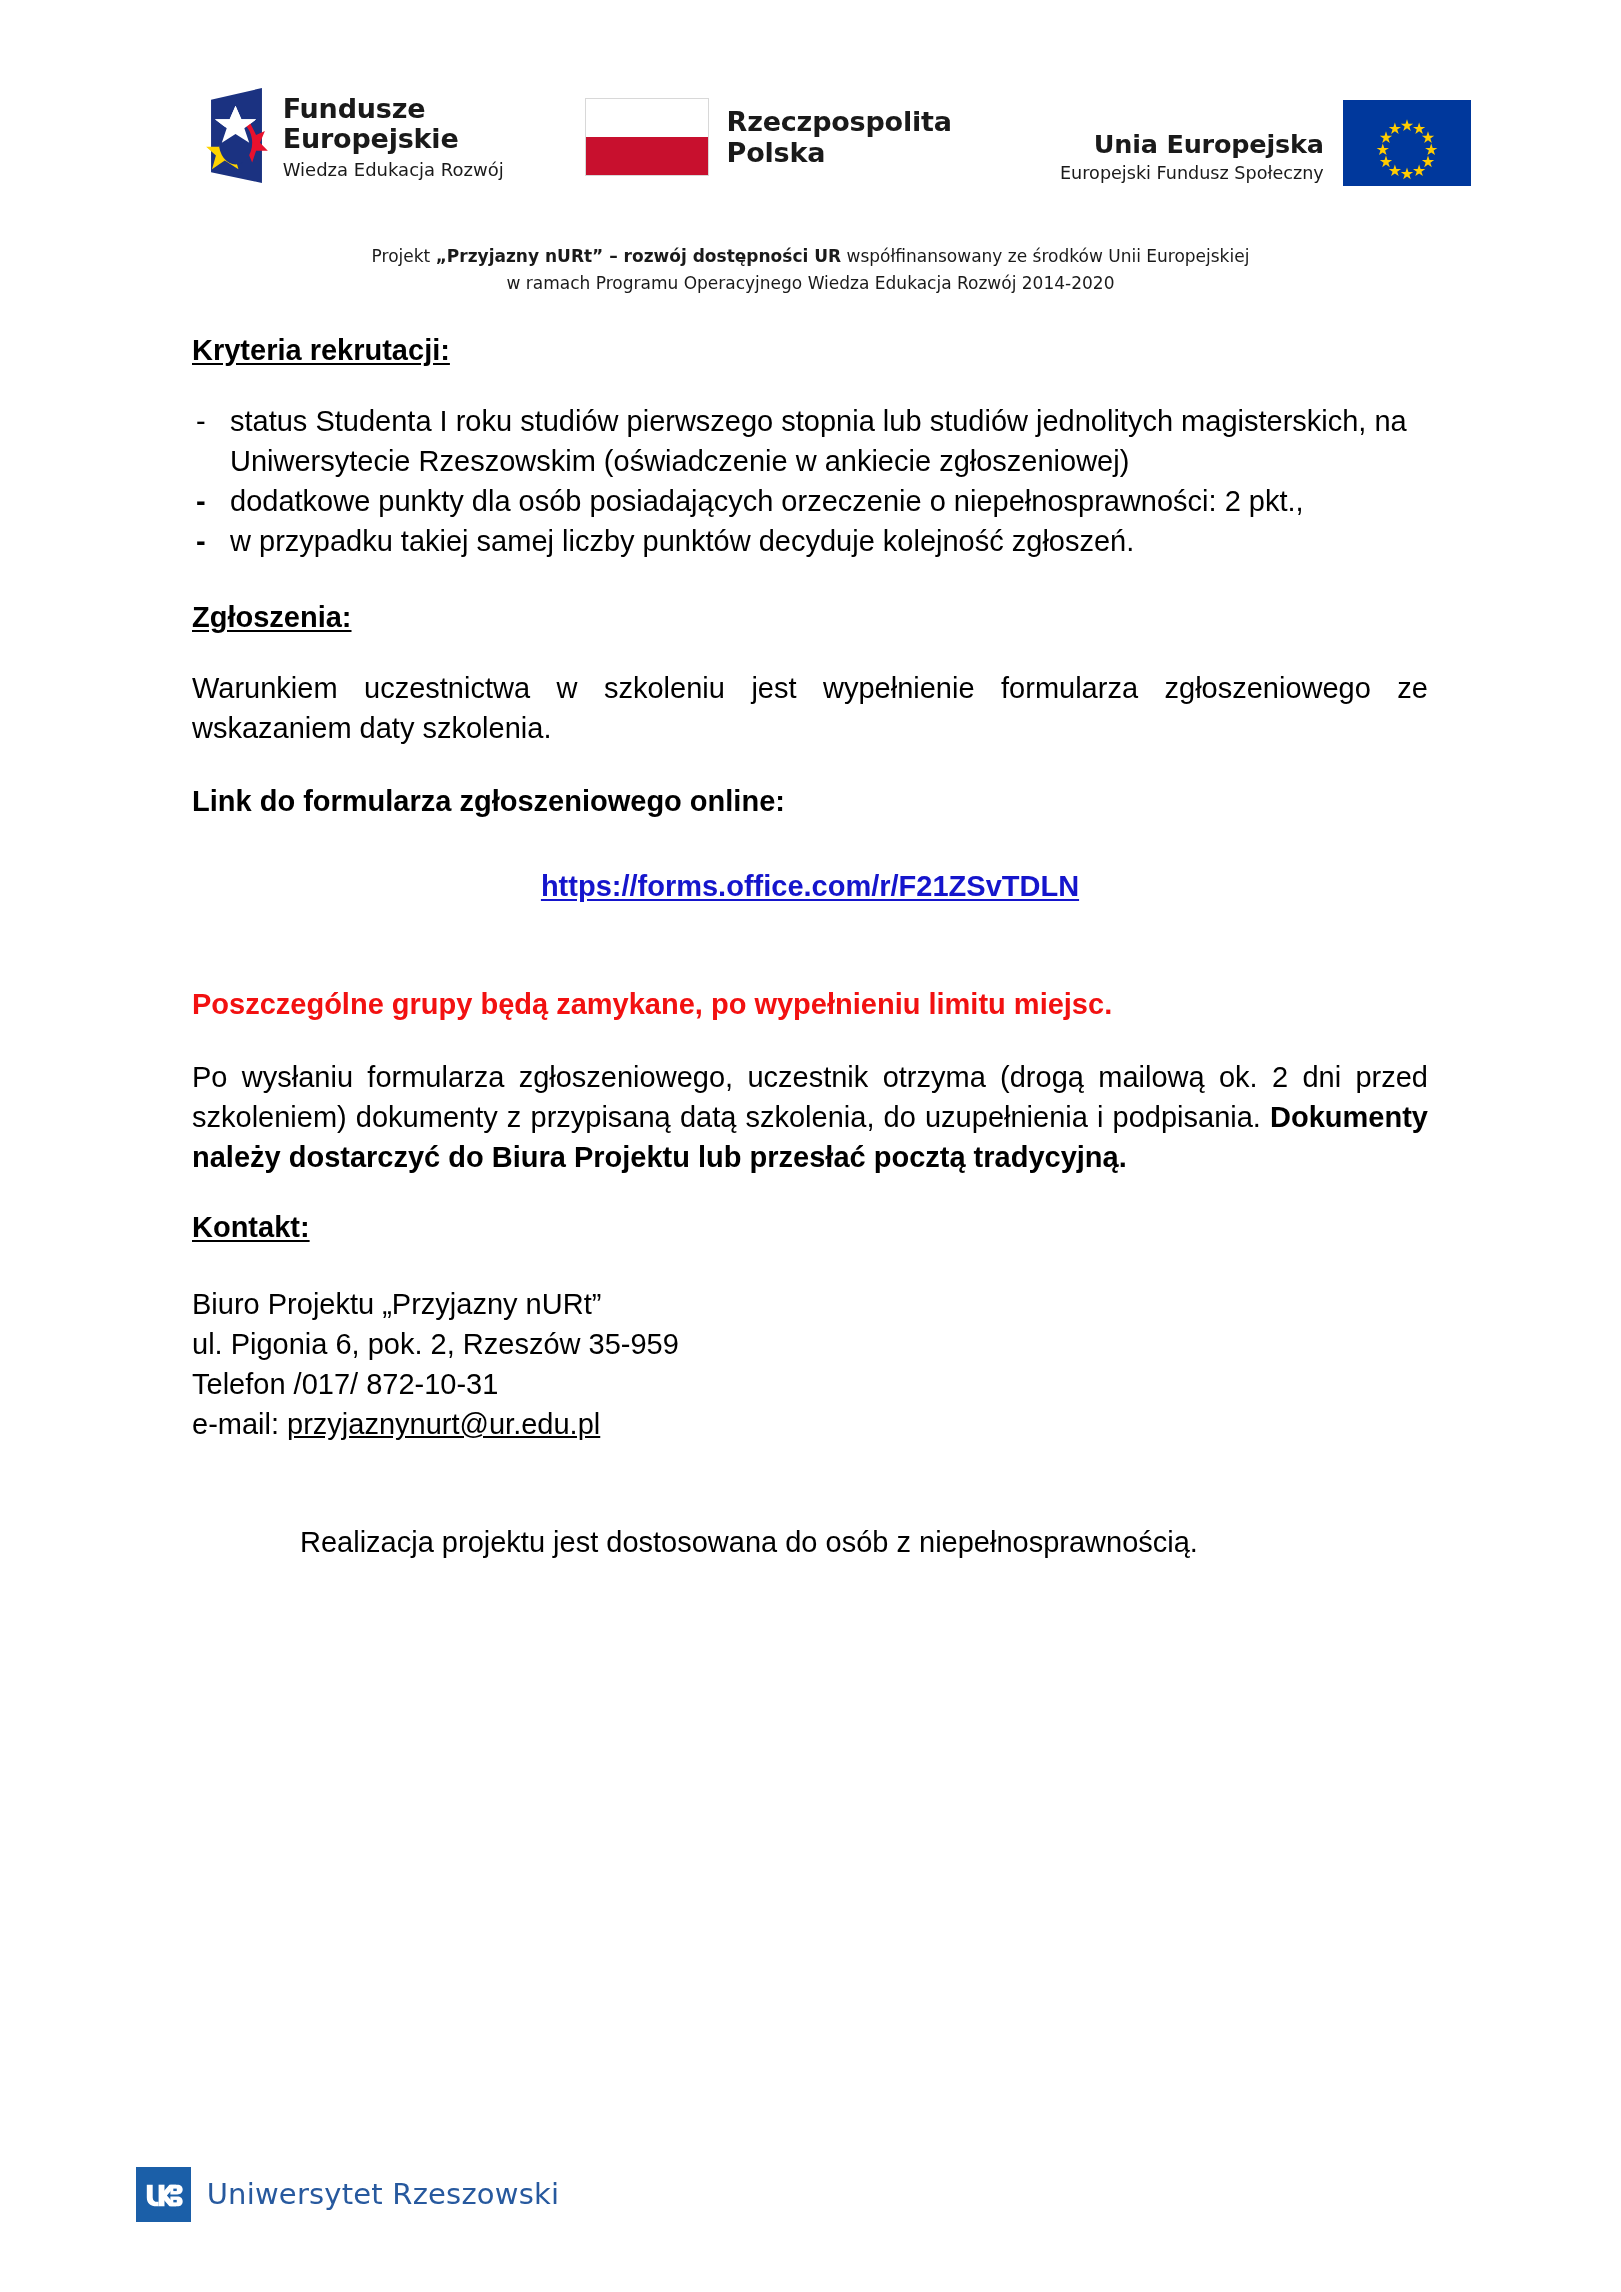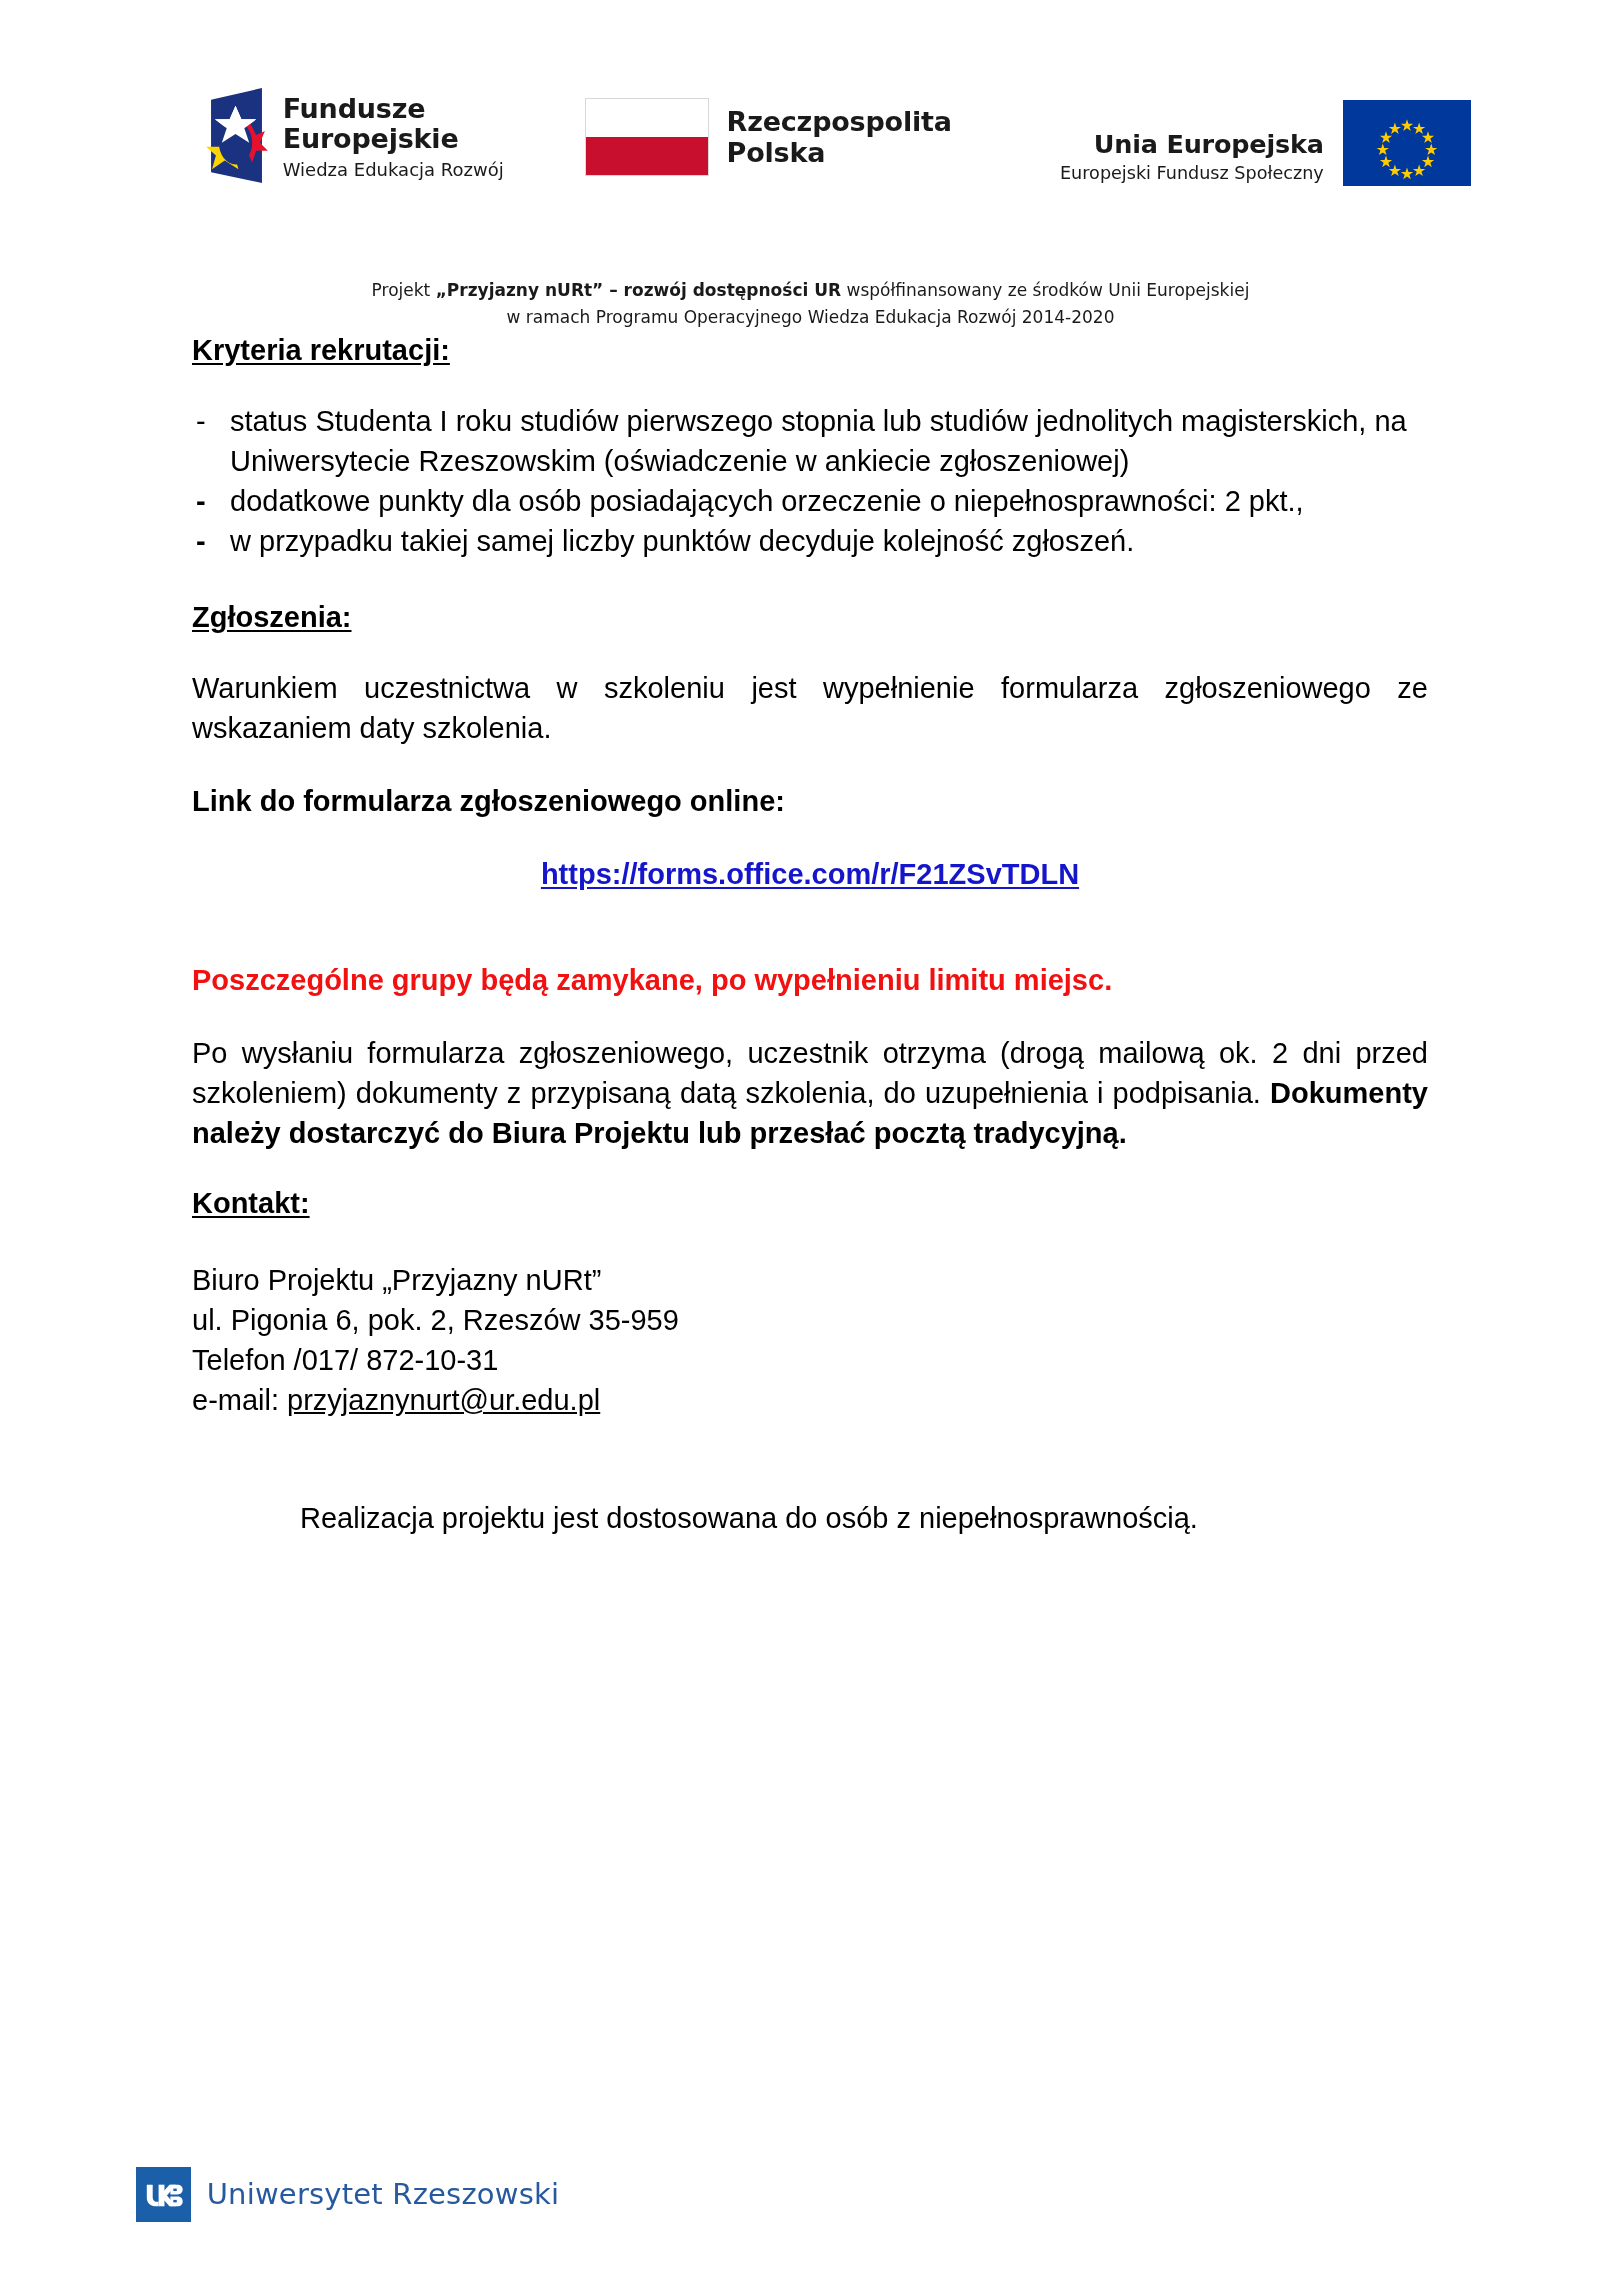--- a/index.html
+++ b/index.html
@@ -132,21 +132,20 @@
   .project-subtitle {
     position: absolute;
     left: 0;
     top: 243px;
     width: 1621px;
     text-align: center;
     font-family: "DejaVu Sans", sans-serif;
     font-size: 17px;
     line-height: 27px;
     color: #1a1a1a;
-    margin-top: 34px;
   }
   .project-subtitle b { font-weight: bold; }
 
   
   .doc-body {
     position: absolute;
     left: 192px;
     top: 333px;
     width: 1236px;
   }
@@ -195,21 +194,21 @@
     font-size: 29px;
     line-height: 40px;
     font-weight: bold;
     margin: 0;
   }
 
   .link-center {
     text-align: center;
     font-size: 29px;
     line-height: 40px;
-    margin: 0;
+    margin: 12px;
   }
   .link-center a,
   .doc-link {
     color: #1515cc;
     font-weight: bold;
     text-decoration: underline;
     text-underline-offset: 2.9px;
   }
 
   .red-line {

